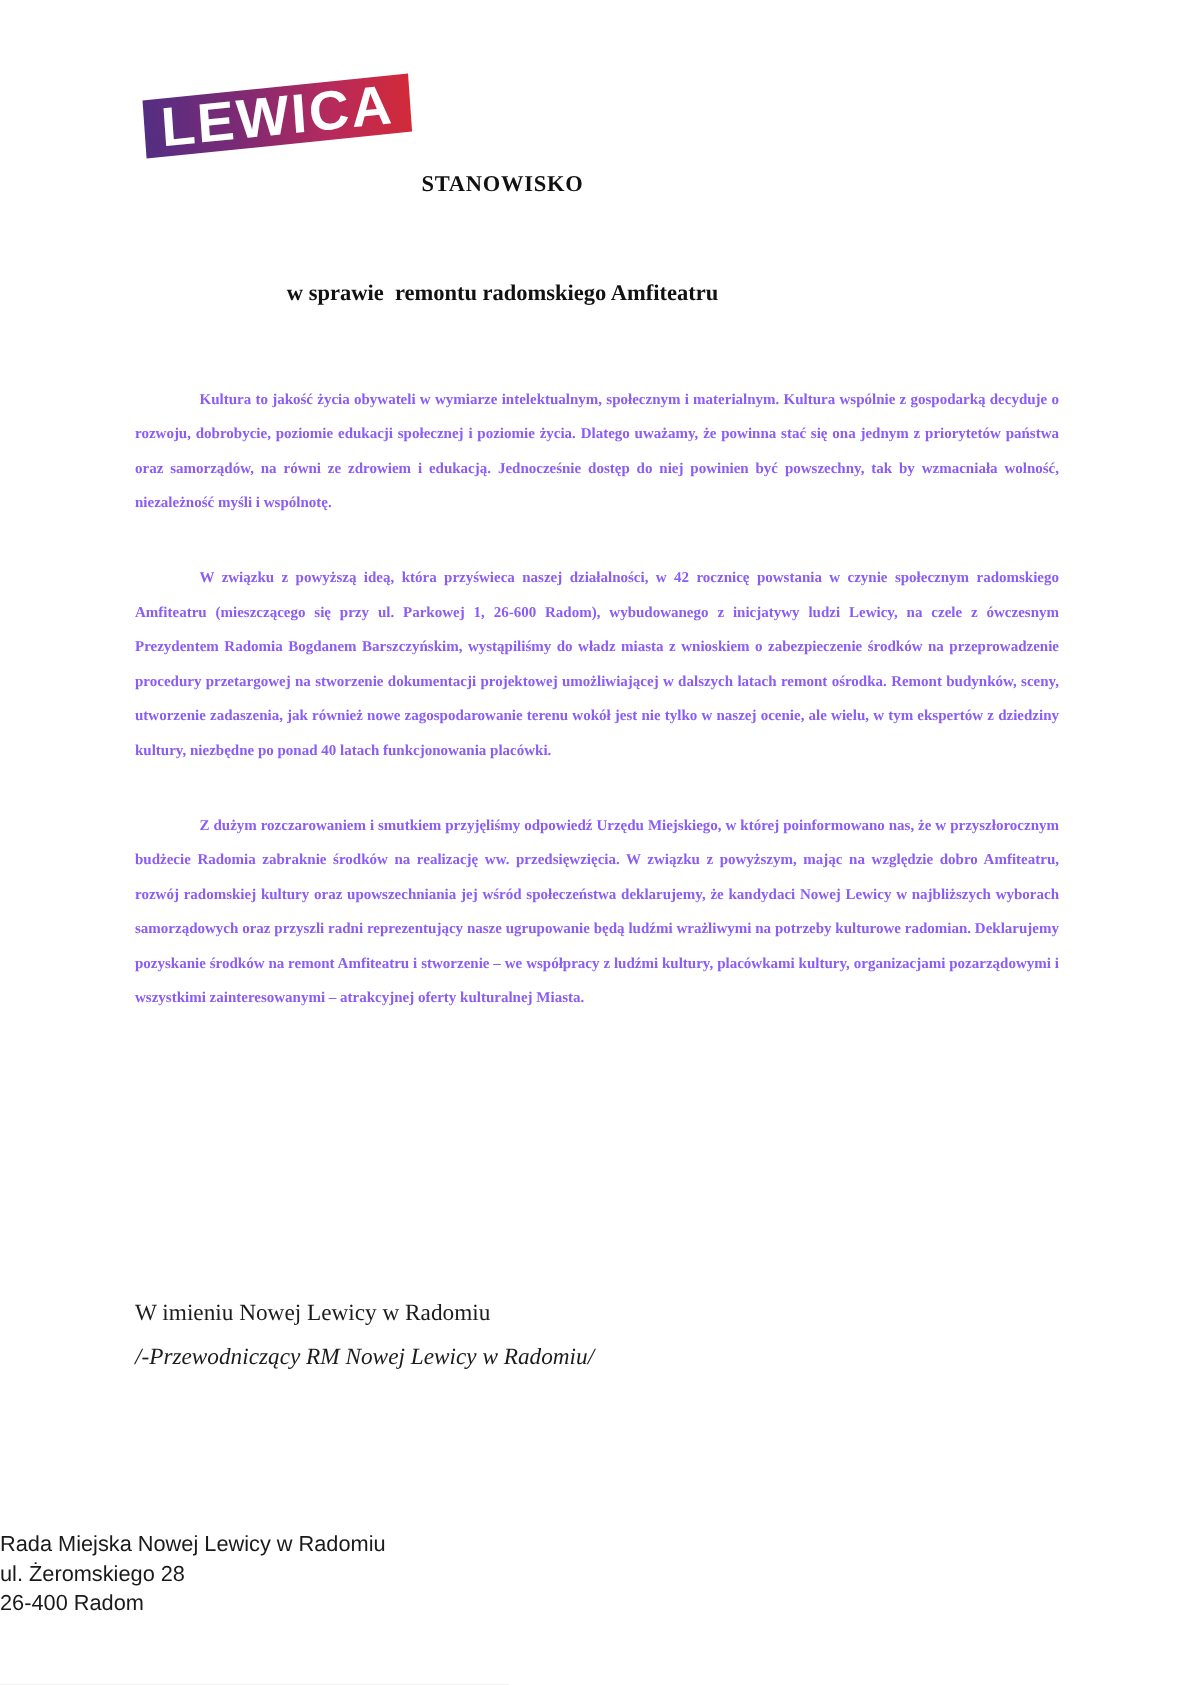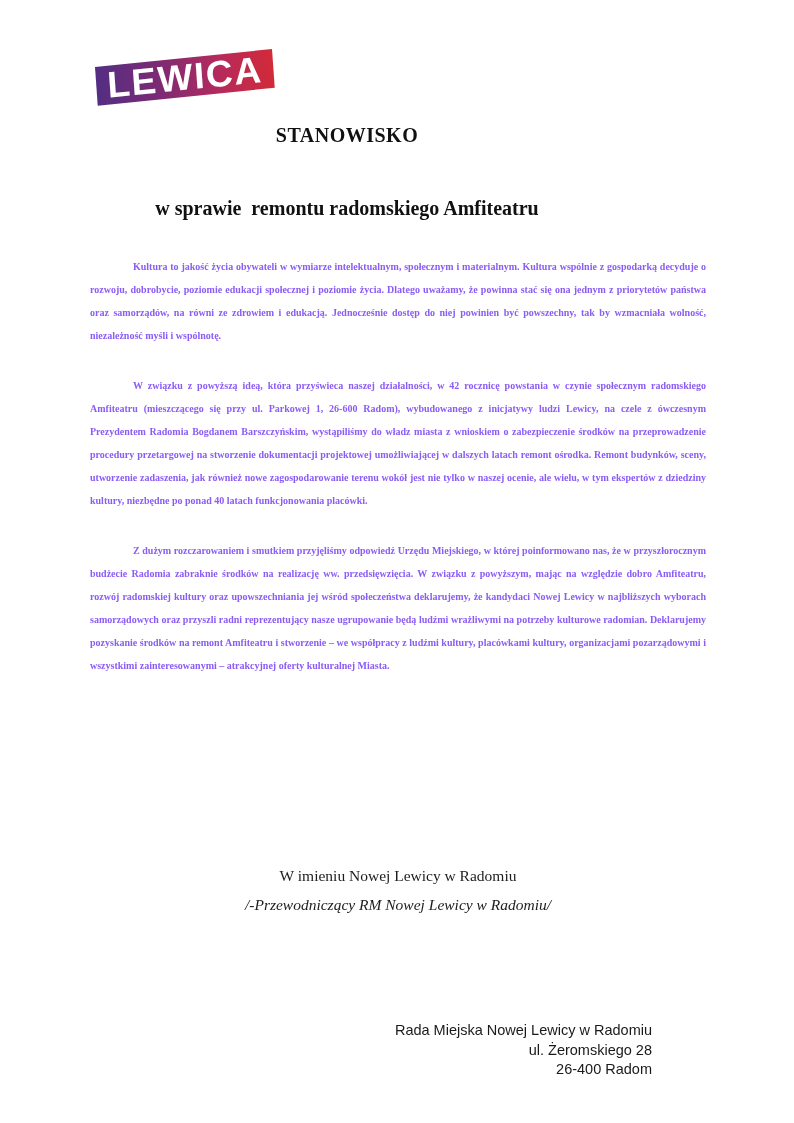--- a/index.html
+++ b/index.html
@@ -42,23 +42,23 @@
     user-select: none;
   }
 
   
   .doc-title, .doc-subtitle, .doc-subject {
     position: absolute;
     left: 0;
     width: 670px;
     text-align: center;
     font-weight: bold;
-    font-size: 20px;
+    font-size: 15px;
     line-height: 20px;
-    margin: 12px;
+    margin: 0;
     color: #111111;
   }
   .doc-title    { top: 113px; letter-spacing: 0.5px; }
   .doc-subtitle { top: 149px; }
   .doc-subject  { top: 186px; white-space: pre-wrap; }
 
   
   .content {
     position: absolute;
     left: 90px;
@@ -74,34 +74,34 @@
     color: #8b5cf6;
     font-weight: bold;
   }
 
   
   .signature {
     position: absolute;
     left: 90px;
     top: 861px;
     width: 616px;
-    text-align: center;
+    text-align: left;
     font-size: 15.5px;
     line-height: 29px;
     color: #1c1c1c;
   }
   .signature .role { font-style: italic; }
 
   
   .footer {
     position: absolute;
     left: 0;
     top: 1021px;
     width: 652px;
-    text-align: right;
+    text-align: left;
     font-family: "Liberation Sans", sans-serif;
     font-size: 14.5px;
     line-height: 19.5px;
     color: #1a1a1a;
   }
 </style>
 </head>
 <body>
 
 <div class="page">

